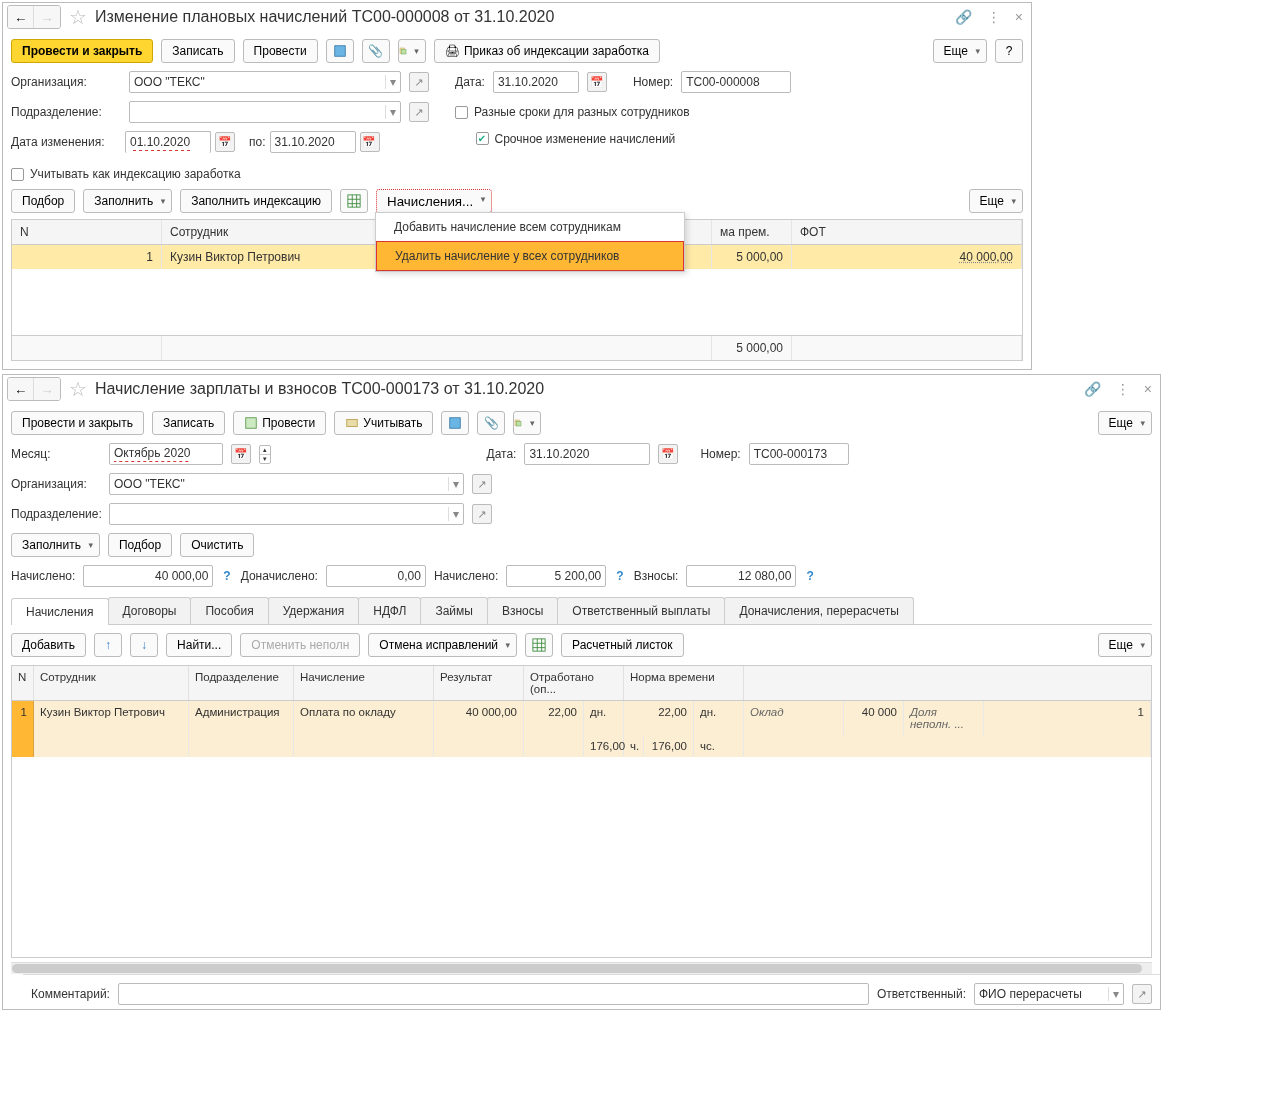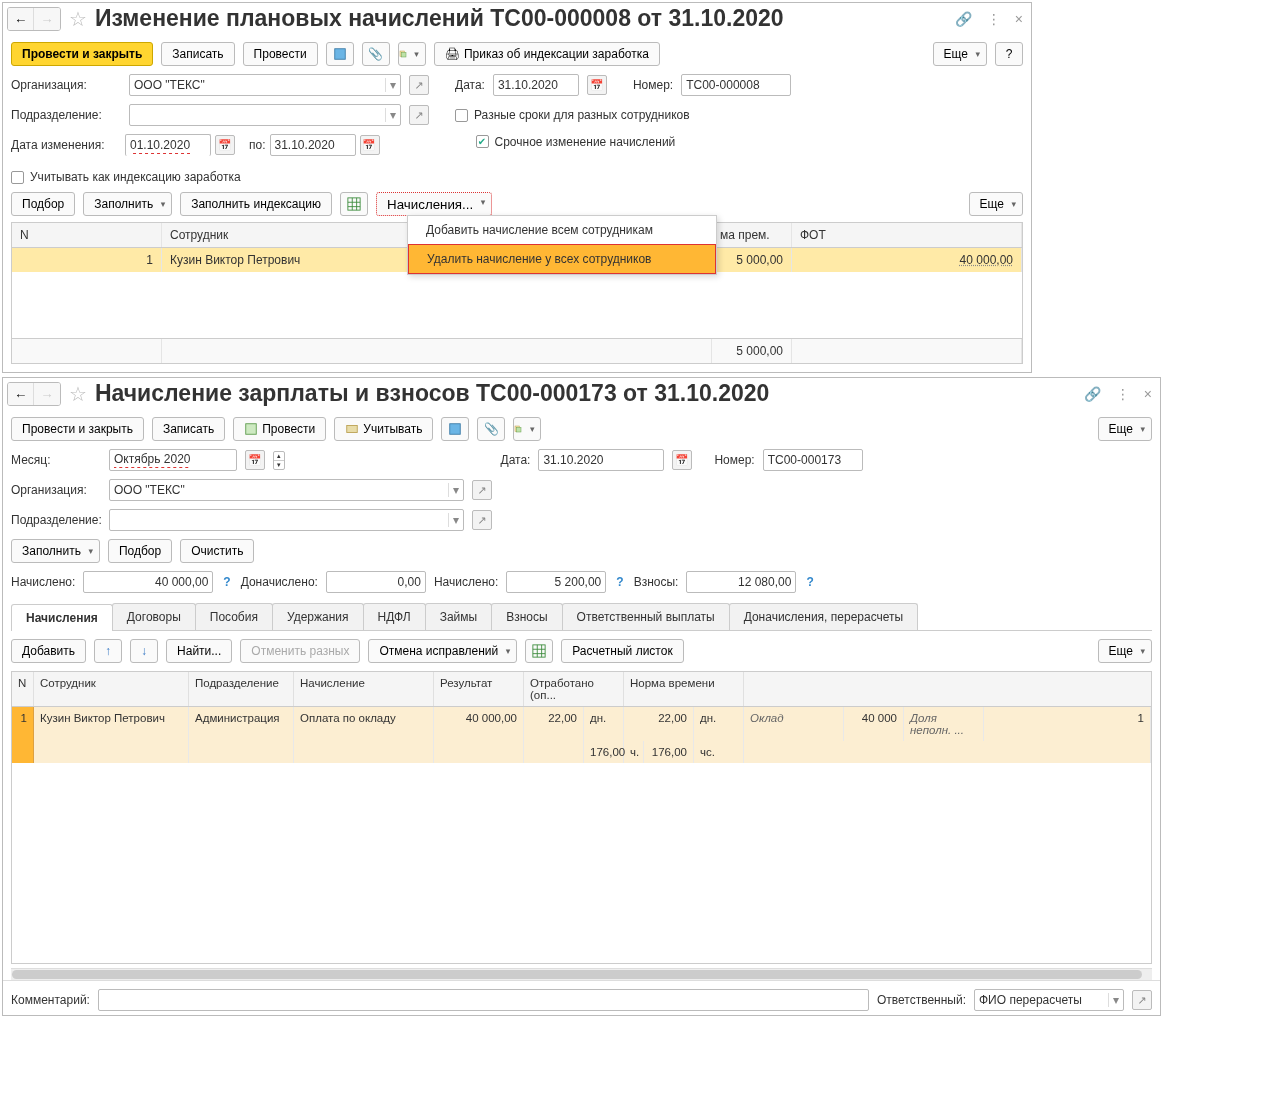--- a/index.html
+++ b/index.html
@@ -3,64 +3,64 @@
 <meta charset="utf-8">
 <style>
   * { box-sizing: border-box; }
   body { margin:0; font-family: Arial, sans-serif; font-size:12px; color:#333; background:#fff; }
   .window { border:1px solid #bbb; background:#fff; margin:2px; }
   .titlebar { display:flex; align-items:center; padding:2px 8px 6px 4px; gap:6px; }
   .nav-btns { display:flex; border:1px solid #bbb; border-radius:3px; overflow:hidden; }
   .nav-btns button { width:26px; height:22px; border:none; background:#f7f7f7; cursor:pointer; border-right:1px solid #ddd; }
   .nav-btns button:last-child { border-right:none; }
   .star { color:#bbb; font-size:20px; padding:0 2px; }
-  .title { font-size:23px; font-weight:700; flex:1; }
+  .title { font-size:16px; font-weight:400; flex:1; }
   .title-right { display:flex; align-items:center; gap:14px; color:#999; font-size:14px;}
   .toolbar,.row { display:flex; align-items:center; gap:8px; padding:4px 8px; flex-wrap:wrap;}
   .btn { border:1px solid #bbb; background:#fafafa; border-radius:3px; height:24px; padding:0 10px; cursor:pointer; font-size:12px; display:inline-flex; align-items:center; gap:4px;}
   .btn.yellow { background:#ffd530; border-color:#cda700; font-weight:600;}
   .btn.icon { width:28px; padding:0; justify-content:center;}
   .btn.more { padding-right:18px; position:relative;}
   .btn.more::after{ content:"▾"; position:absolute; right:6px; font-size:9px; color:#666;}
   .dotted-red { background-image: linear-gradient(to right, #d33 50%, transparent 0%); background-position:bottom; background-size:6px 1px; background-repeat:repeat-x; padding-bottom:2px;}
   .label { color:#333; }
   .field { display:flex; align-items:center; gap:4px; }
   .input { border:1px solid #bbb; height:22px; padding:0 4px; background:#fff; display:inline-flex; align-items:center; border-radius:2px;}
   .input.sm { width:86px; }
   .input .pick { margin-left:auto; color:#888; border-left:1px solid #ddd; padding-left:4px;}
   .cal { background:#f3f3f3; border:1px solid #bbb; width:20px; height:20px; display:inline-flex; align-items:center; justify-content:center; font-size:11px; color:#888; border-radius:2px;}
   .chk { display:inline-flex; align-items:center; gap:6px; }
   .chk .box { width:13px; height:13px; border:1px solid #999; background:#fff; display:inline-flex; align-items:center; justify-content:center; font-size:10px; color:#2a8; border-radius:2px;}
   .dropdown-btn { border:1.5px dotted #d33; height:24px; padding:0 18px 0 10px; position:relative; background:#fafafa; border-radius:3px;}
   .dropdown-btn::after{content:"▾"; position:absolute; right:6px; color:#666; font-size:9px;}
-  .menu { position:absolute; top:23px; left:-1px; background:#fff; border:1px solid #ccc; box-shadow:2px 2px 6px rgba(0,0,0,.15); min-width:310px; z-index:10;margin-left:32px;}
+  .menu { position:absolute; top:23px; left:-1px; background:#fff; border:1px solid #ccc; box-shadow:2px 2px 6px rgba(0,0,0,.15); min-width:310px; z-index:10;}
   .menu-item { padding:7px 18px; cursor:pointer; }
   .menu-item.hl { background:#ffb734; border:1px solid #d33; }
   .table { border:1px solid #ccc; margin:2px 8px;}
   .thead { display:flex; background:#f5f5f5; border-bottom:1px solid #ccc;}
   .th,.td { padding:5px 8px; border-right:1px solid #e5e5e5; }
   .trow { display:flex; }
   .trow.sel { background:#ffeaa7; }
   .num { text-align:right; font-variant-numeric:tabular-nums;}
   .tfoot { display:flex; border-top:1px solid #ccc; background:#f9f9f9;}
   .underline { text-decoration:underline dotted #888; }
   .tabs { display:flex; border-bottom:1px solid #ccc; margin:6px 8px 0;}
   .tab { padding:6px 14px; border:1px solid #ccc; border-bottom:none; margin-right:-1px; background:#f2f2f2; cursor:pointer; border-radius:3px 3px 0 0;}
-  .tab.active { background:#fff; font-weight:700; position:relative; top:1px;}
+  .tab.active { background:#fff; font-weight:400; position:relative; top:1px;}
   .grid2 { border:1px solid #ccc; margin:4px 8px; position:relative;}
   .ghead { display:flex; background:#f5f5f5; border-bottom:1px solid #ccc;}
   .gh { padding:5px 6px; border-right:1px solid #e0e0e0; font-size:11.5px;}
   .gr { display:flex; }
   .gc { padding:5px 6px; border-right:1px solid #e8e8e8; font-size:11.5px;}
   .selcol { width:22px; background:#ffb734; border-right:1px solid #dda040;}
   .italic { font-style:italic; color:#666; }
   .q { color:#3388cc; font-weight:bold; padding:0 2px; cursor:help;}
   .scrollbar { height:12px; background:#eee; border-top:1px solid #ddd; position:relative; margin:0 8px;}
   .scrollbar .thumb { position:absolute; left:1px; top:1px; bottom:1px; width:99%; background:#ccc; border-radius:5px;}
-  .bottom { display:flex; align-items:center; gap:8px; padding:8px 8px 4px; border-top:1px solid #ddd;}
+  .bottom { display:flex; align-items:center; gap:8px; padding:8px 8px 4px; border-top:1px solid #ddd;margin-left:20px;}
   .flex1 { flex:1; }
   .ml-auto { margin-left:auto; }
   svg.ic { width:14px; height:14px; }
 </style>
 </head>
 <body>
 
 <div class="window" style="width:1030px;">
   <div class="titlebar">
     <div class="nav-btns">
@@ -249,21 +249,21 @@
           <rect x="2" y="2" width="9" height="11" fill="#efe2a8" stroke="#c0a050"></rect>
           <rect x="5" y="5" width="9" height="9" fill="#bde2a8" stroke="#6aa050"></rect>
         </svg>
       </button>
     <span class="ml-auto"></span>
     <button class="btn more">Еще</button>
   </div>
 
   <div class="row">
     <span class="label" style="width:90px">Месяц:</span>
-    <div class="input" style="width:128px">
+    <div class="input" style="width:114px">
         <span class="dotted-red">Октябрь 2020</span>
       </div>
     <span class="cal">📅</span>
     <div style="display:flex;flex-direction:column;border:1px solid #bbb;border-radius:2px;">
         <span style="font-size:7px;padding:0 3px;cursor:pointer">▴</span>
         <span style="font-size:7px;padding:0 3px;border-top:1px solid #ccc;cursor:pointer">▾</span>
       </div>
     <span style="width:200px"></span>
     <span class="label">Дата:</span>
     <div class="input" style="width:126px">
@@ -325,21 +325,21 @@
     <div class="tab">Взносы</div>
     <div class="tab">Ответственный выплаты</div>
     <div class="tab">Доначисления, перерасчеты</div>
   </div>
 
   <div class="toolbar" style="padding-top:8px">
     <button class="btn">Добавить</button>
     <button class="btn icon" style="color:#3a7ac5">↑</button>
     <button class="btn icon" style="color:#3a7ac5">↓</button>
     <button class="btn">Найти...</button>
-    <button class="btn" style="color:#aaa" disabled="">Отменить разных</button>
+    <button class="btn" style="color:#aaa" disabled="">Отменить неполн</button>
     <button class="btn more">Отмена исправлений</button>
     <button class="btn icon">
         <svg class="ic" viewBox="0 0 16 16">
           <rect x="1" y="1" width="14" height="14" fill="none" stroke="#3a8a3a"></rect>
           <path d="M1 6h14M1 11h14M6 1v14M11 1v14" stroke="#3a8a3a"></path>
         </svg>
       </button>
     <button class="btn">Расчетный листок</button>
     <span class="ml-auto"></span>
     <button class="btn more">Еще</button>

